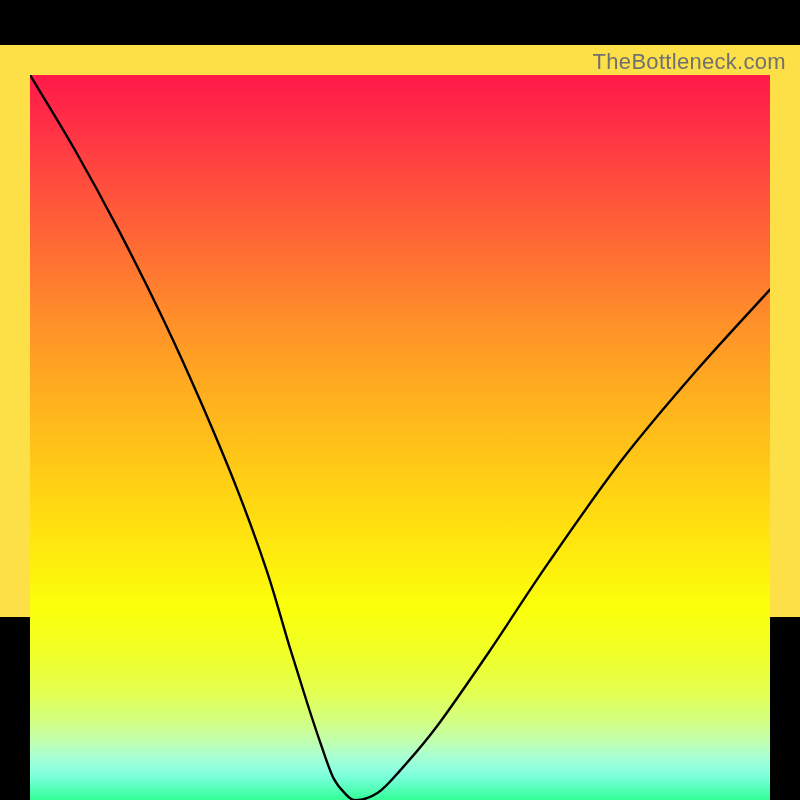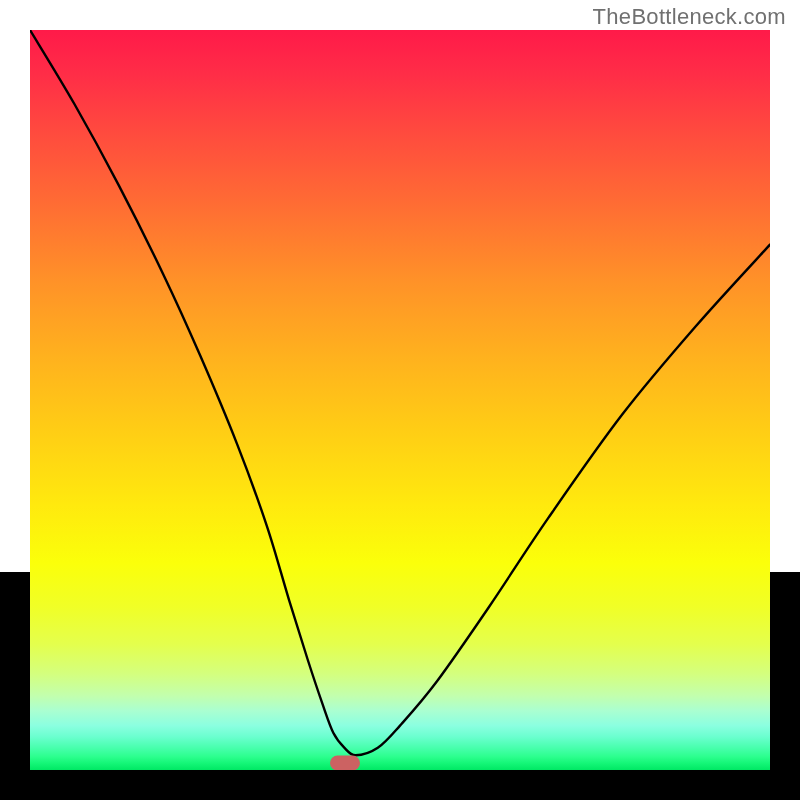--- a/index.html
+++ b/index.html
@@ -8,21 +8,22 @@
     width: 800px;
     height: 800px;
     background: #000;
     overflow: hidden;
     font-family: Arial, Helvetica, sans-serif;
   }
   .frame {
     position: relative;
     width: 800px;
     height: 572px;
-    background: #ffffff;
+    background: #fde047;
+    margin-top: 45px;
   }
   .watermark {
     position: absolute;
     top: 4px;
     right: 14px;
     color: #707070;
     font-size: 22px;
     font-weight: 500;
     letter-spacing: 0.3px;
     z-index: 5;

